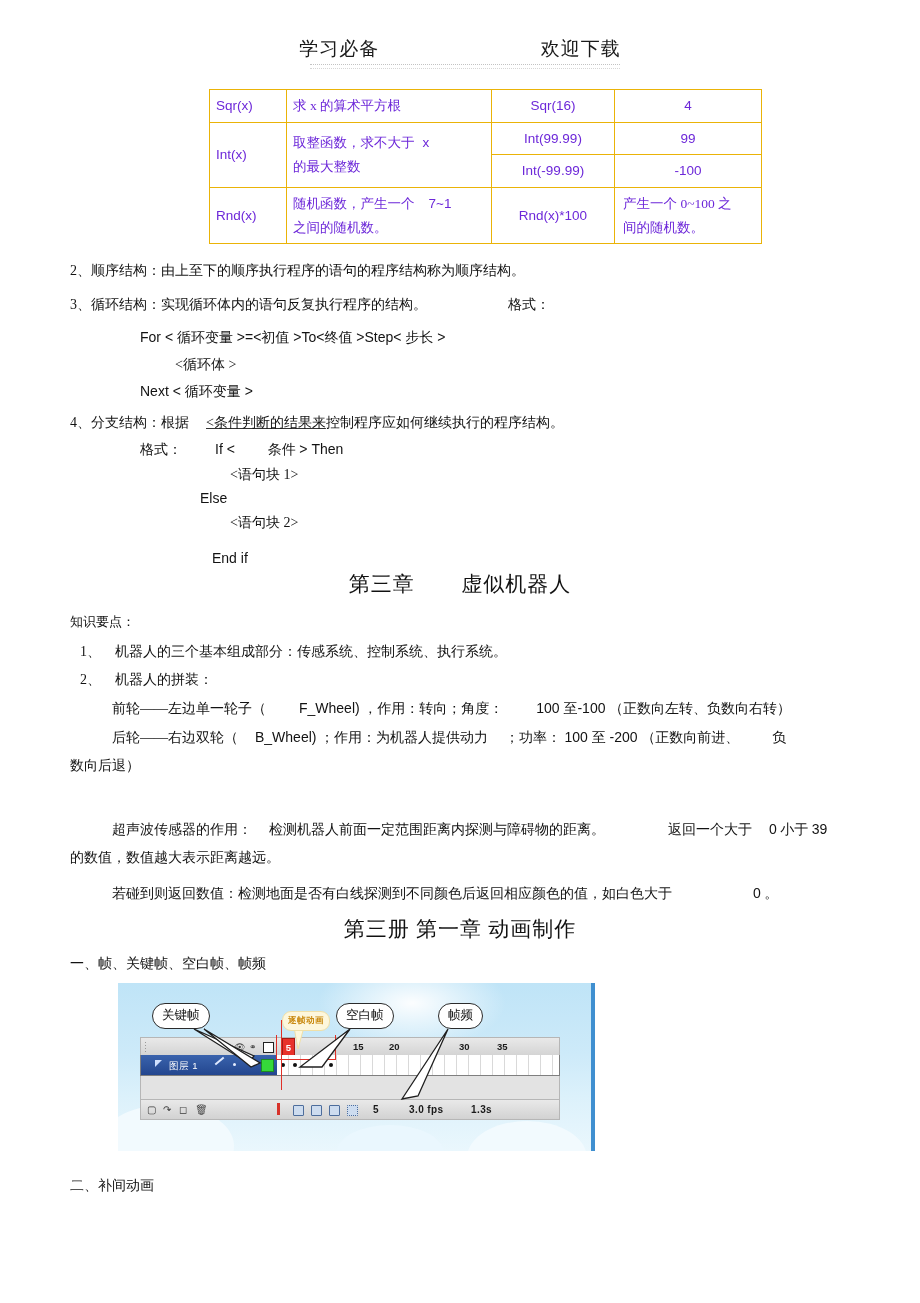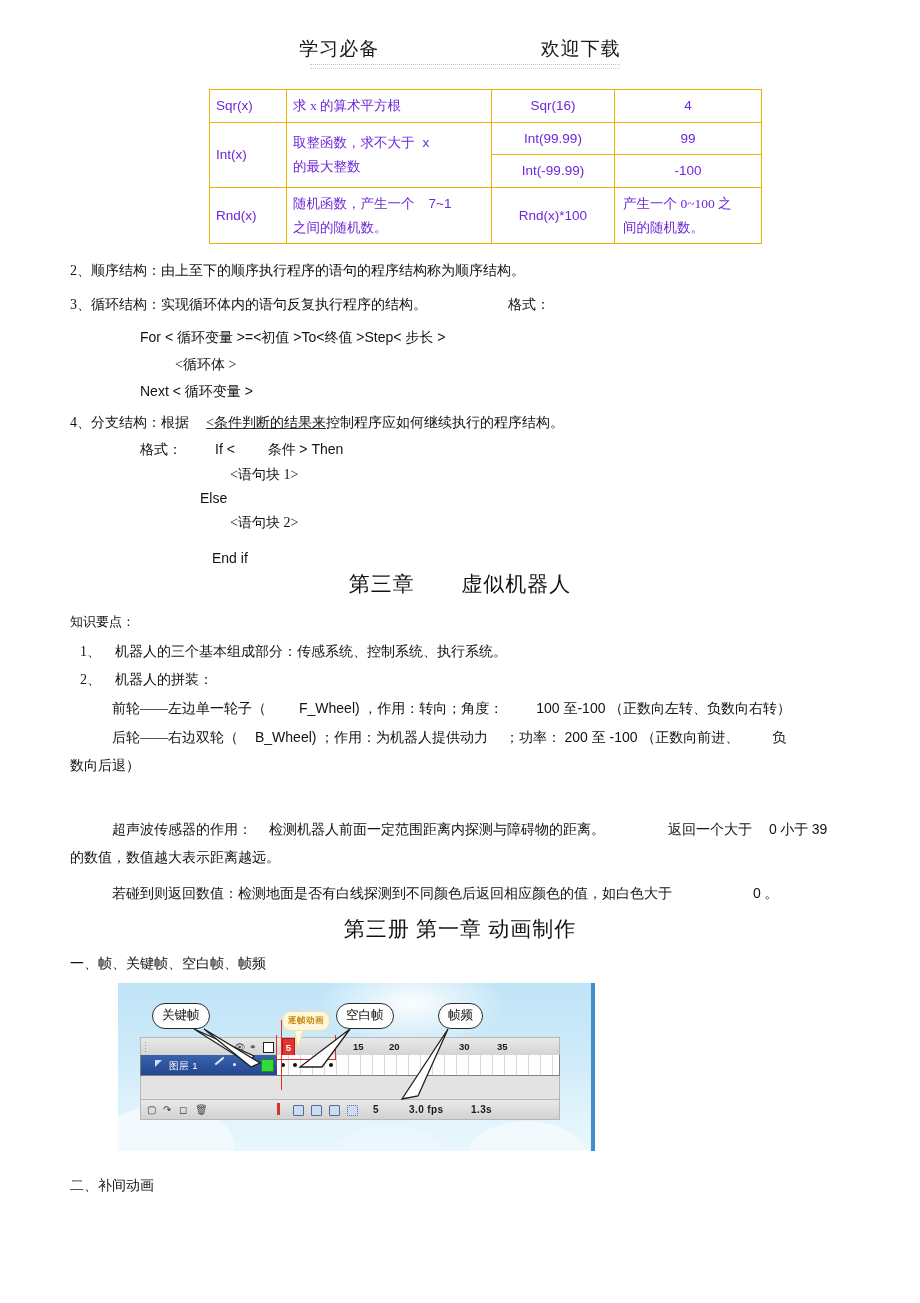--- a/index.html
+++ b/index.html
@@ -402,21 +402,21 @@
     <span>（正数向左转、负数向右转）</span>
   </div>
 
   <div class="para" style="left:112px; top:729px;">
     <span>后轮——右边双轮（</span>
     <span class="sp-s"></span>
     <span class="mono-en">B_Wheel)</span>
     <span>；作用：为机器人提供动力</span>
     <span class="sp-s"></span>
     <span>；功率：</span>
-    <span class="mono-en">200 至 -100</span>
+    <span class="mono-en">100 至 -200</span>
     <span>（正数向前进、</span>
     <span class="sp-m"></span>
     <span>负</span>
   </div>
   <div class="para" style="left:70px; top:757px;">数向后退）</div>
 
 
   <div class="para" style="left:112px; top:821px;">
     <span>超声波传感器的作用：</span>
     <span class="sp-s"></span>

